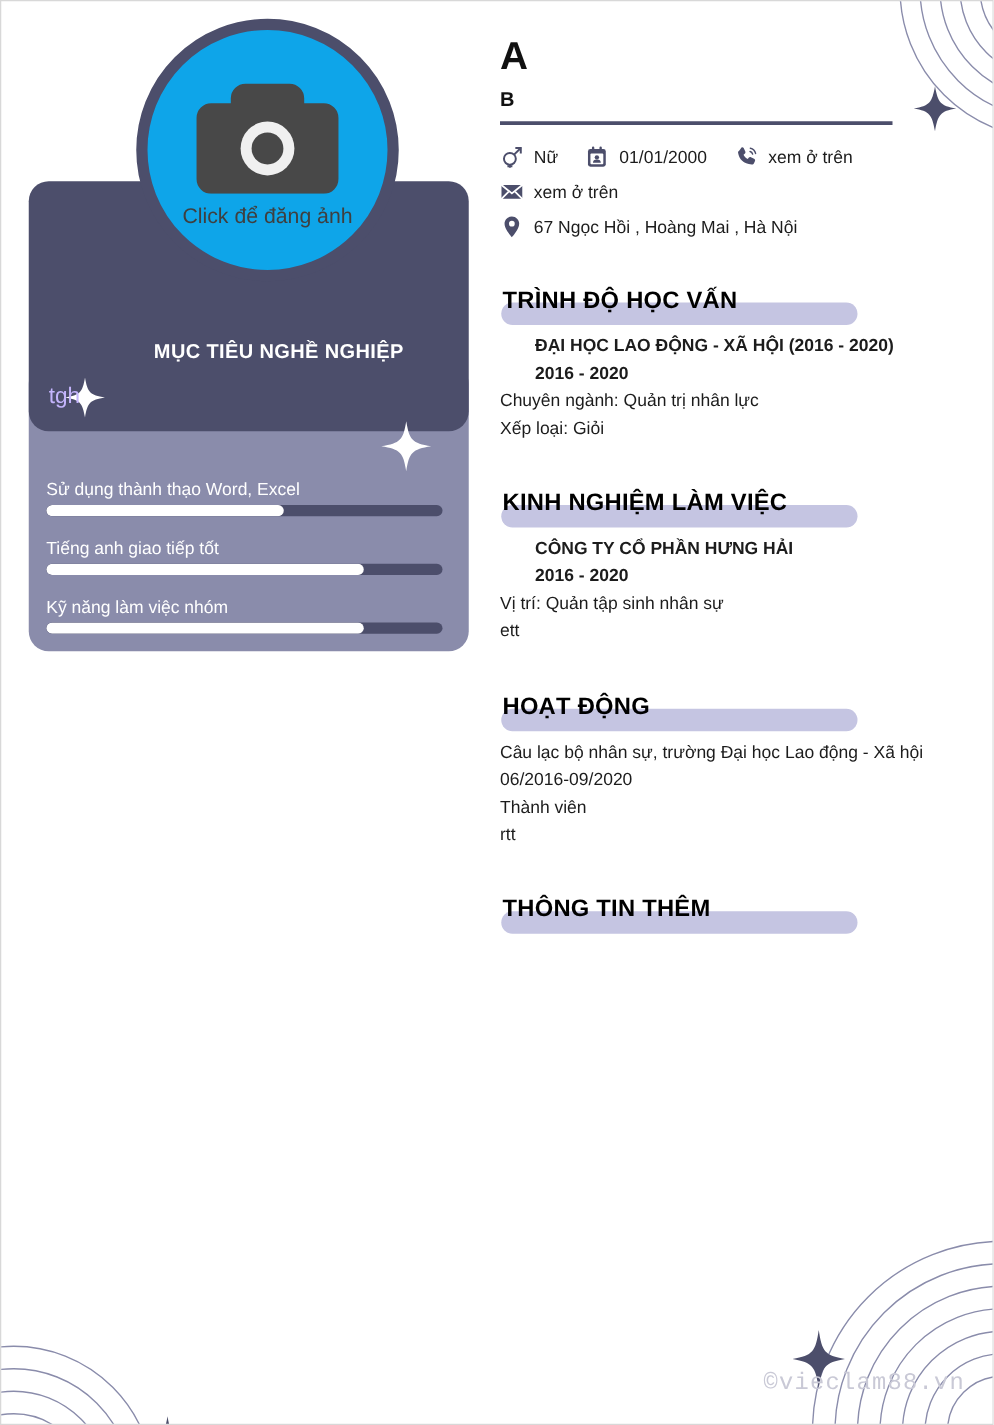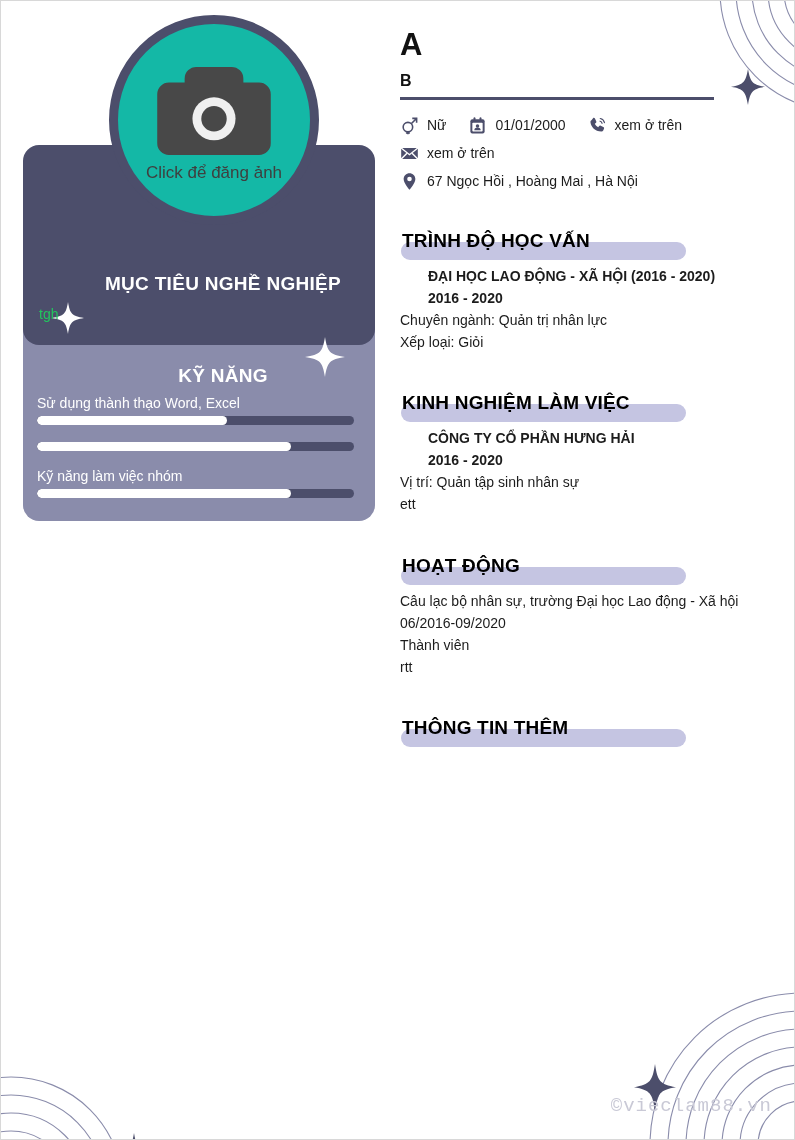--- a/index.html
+++ b/index.html
@@ -73,21 +73,21 @@
     border-radius: 16px;
   }
 
   .avatar-wrap {
     position: absolute;
     left: 86px;
     top: 14px;
     width: 210px;
     height: 210px;
     border-radius: 50%;
-    background: #14b8a6;
+    background: #0ea5e9;
     border: 9px solid #4c4e6b;
     display: flex;
     flex-direction: column;
     align-items: center;
     justify-content: center;
   }
 
   .camera-icon { width: 118px; height: 92px; margin-top: 6px; }
   .camera-icon svg { display: block; width: 100%; height: 100%; }
 
@@ -96,42 +96,42 @@
     font-size: 17px;
     color: #3f3f3f;
     white-space: nowrap;
   }
 
   .card-title {
     position: absolute;
     left: 0;
     width: 100%;
     text-align: center;
-    font-size: 19px;
+    font-size: 16px;
     font-weight: bold;
     color: #ffffff;
     letter-spacing: 0.3px;
     padding-left: 48px;
   }
 
   .objective-title { top: 128px; }
   .skills-title    { top: 74px; }
 
   .objective-text {
     position: absolute;
     left: 16px;
     top: 161px;
-    font-size: 14px;
-    color: #22c55e;
+    font-size: 18px;
+    color: #c4b5fd;
   }
 
   .skills-list {
     position: absolute;
     left: 14px;
-    top: 104px;
+    top: 92px;
     width: 324px;
   }
 
   .skill-item { margin-bottom: 17px; }
 
   .skill-name {
     font-size: 14px;
     color: #ffffff;
     margin-bottom: 5px;
   }
@@ -304,31 +304,31 @@
         <path d="M0,-22 C2.4,-8 4.4,-4.8 18,-2.4 C4.4,0 2.4,3 0,18 C-2.4,3 -4.4,0 -18,-2.4 C-4.4,-4.8 -2.4,-8 0,-22 Z"></path>
       </g>
     </svg>
   </div>
 
   <div class="watermark">©vieclam88.vn</div>
 
   <div class="left-col">
 
     <div class="skills-card">
-      <div class="card-title skills-title">KỸ NĂNG</div>
       <div class="skills-list">
 
         <div class="skill-item">
           <div class="skill-name">Sử dụng thành thạo Word, Excel</div>
           <div class="skill-track">
             <div class="skill-fill" style="width:60%"></div>
           </div>
         </div>
 
         <div class="skill-item">
+          <div class="skill-name">Tiếng anh giao tiếp tốt</div>
           <div class="skill-track">
             <div class="skill-fill" style="width:80%"></div>
           </div>
         </div>
 
         <div class="skill-item">
           <div class="skill-name">Kỹ năng làm việc nhóm</div>
           <div class="skill-track">
             <div class="skill-fill" style="width:80%"></div>
           </div>

